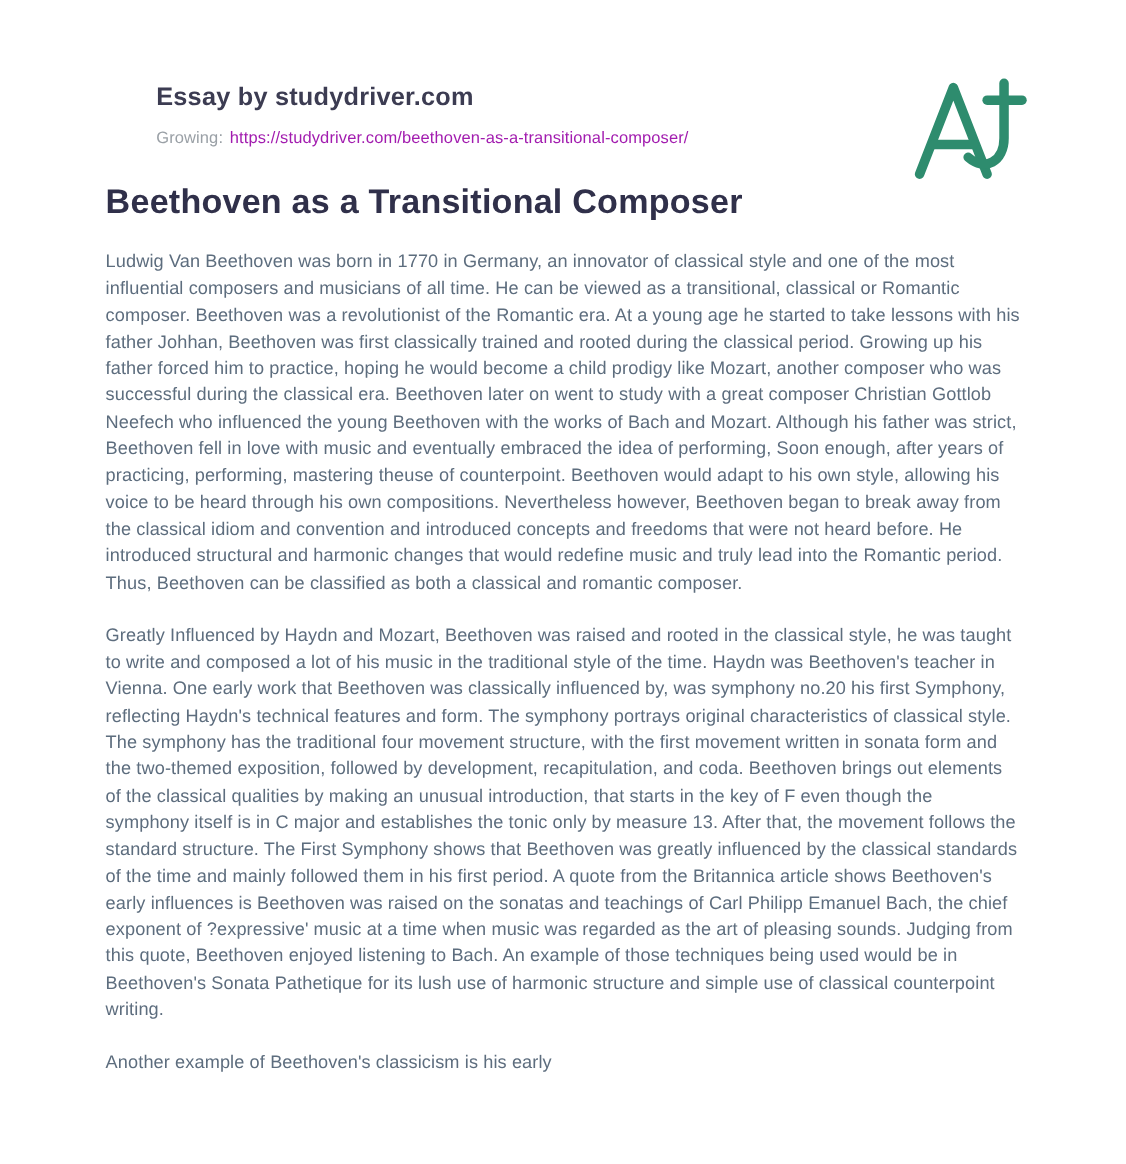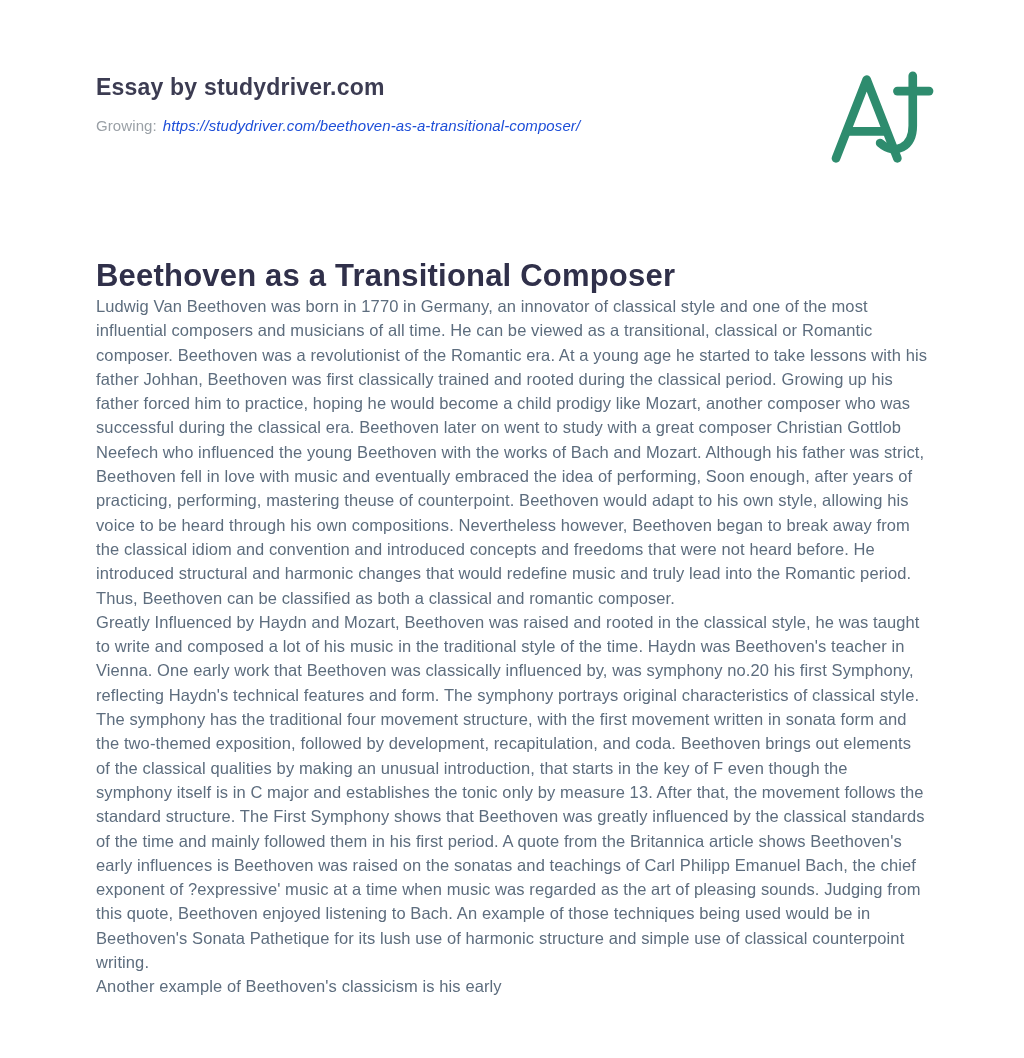--- a/index.html
+++ b/index.html
@@ -14,59 +14,59 @@
     height: 1058px;
     background: #ffffff;
     overflow: hidden;
     margin: 0 auto;
   }
   .header {
     display: flex;
     justify-content: space-between;
     align-items: flex-start;
     padding: 74px 88px 0 96px;
+    margin-left: 46px;
   }
   .byline {
     font-size: 23px;
     font-weight: 700;
     color: #3c3c52;
     letter-spacing: 0.2px;
   }
   .source-line {
     margin-top: 16px;
     font-size: 15px;
     letter-spacing: 0.1px;
   }
   .source-label {
     color: #9aa0a6;
     margin-right: 6px;
   }
   .source-link {
-    color: #1d4ed8;
+    color: #a21caf;
     text-decoration: none;
-    font-style: italic;
   }
   .logo {
     width: 106px;
     height: 96px;
     flex: 0 0 auto;
     margin-top: -4px;
   }
   .logo svg { display: block; width: 100%; height: 100%; }
   .content {
     padding: 0 96px;
   }
   .title {
-    margin-top: 92px;
     font-size: 31px;
     font-weight: 600;
     color: #30304a;
     letter-spacing: 0.2px;
   }
   .para {
+    margin-top: 24px;
     font-size: 16.5px;
     line-height: 24.3px;
     color: #5d6d7e;
     letter-spacing: 0.1px;
     text-align: left;
   }
 </style>
 </head>
 <body>
 

